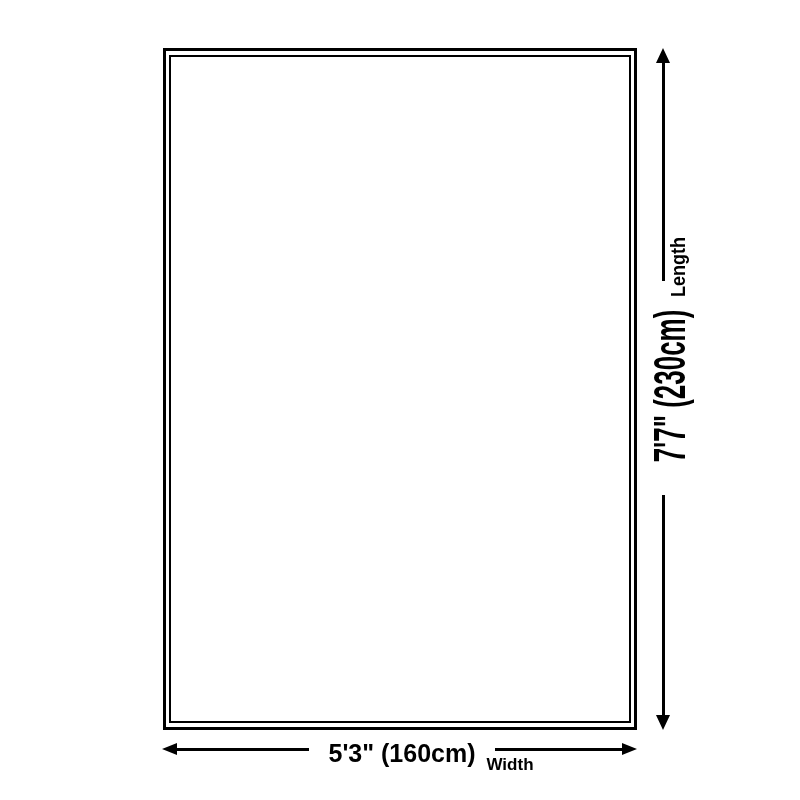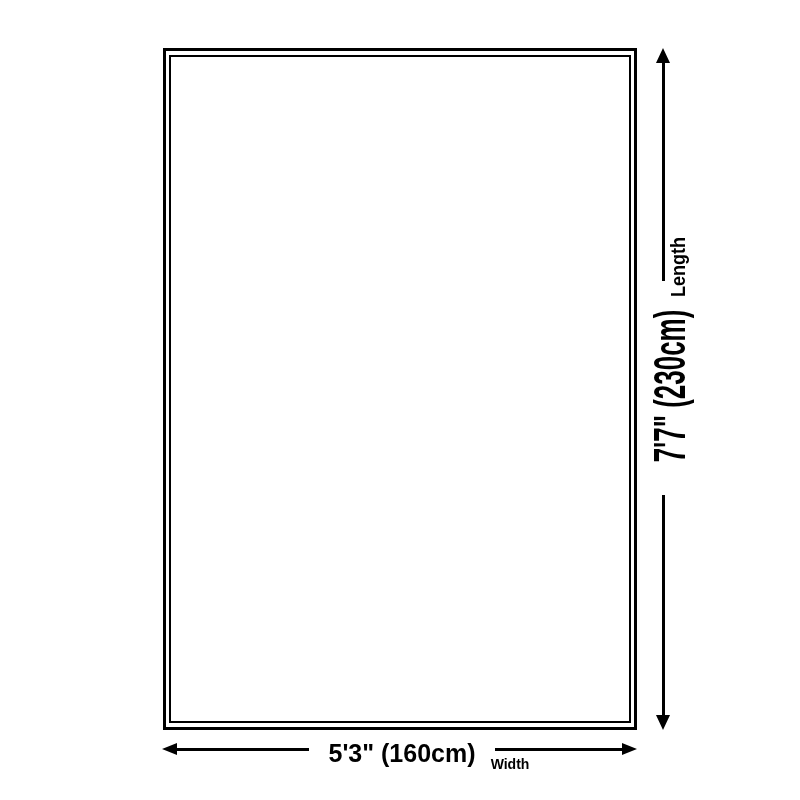--- a/index.html
+++ b/index.html
@@ -90,21 +90,21 @@
     font-size: 20px;
     transform: translate(-50%, -50%) rotate(-90deg) scaleX(0.9);
   }
   .width-value {
     left: 402px; top: 753px;
     font-size: 25px;
     transform: translate(-50%, -50%);
   }
   .width-label {
     left: 510px; top: 764px;
-    font-size: 14px;
+    font-size: 17px;
     transform: translate(-50%, -50%);
   }
 </style>
 </head>
 <body>
 
 <div class="stage">
 
   <div class="rug-outer">
     <div class="rug-inner"></div>

